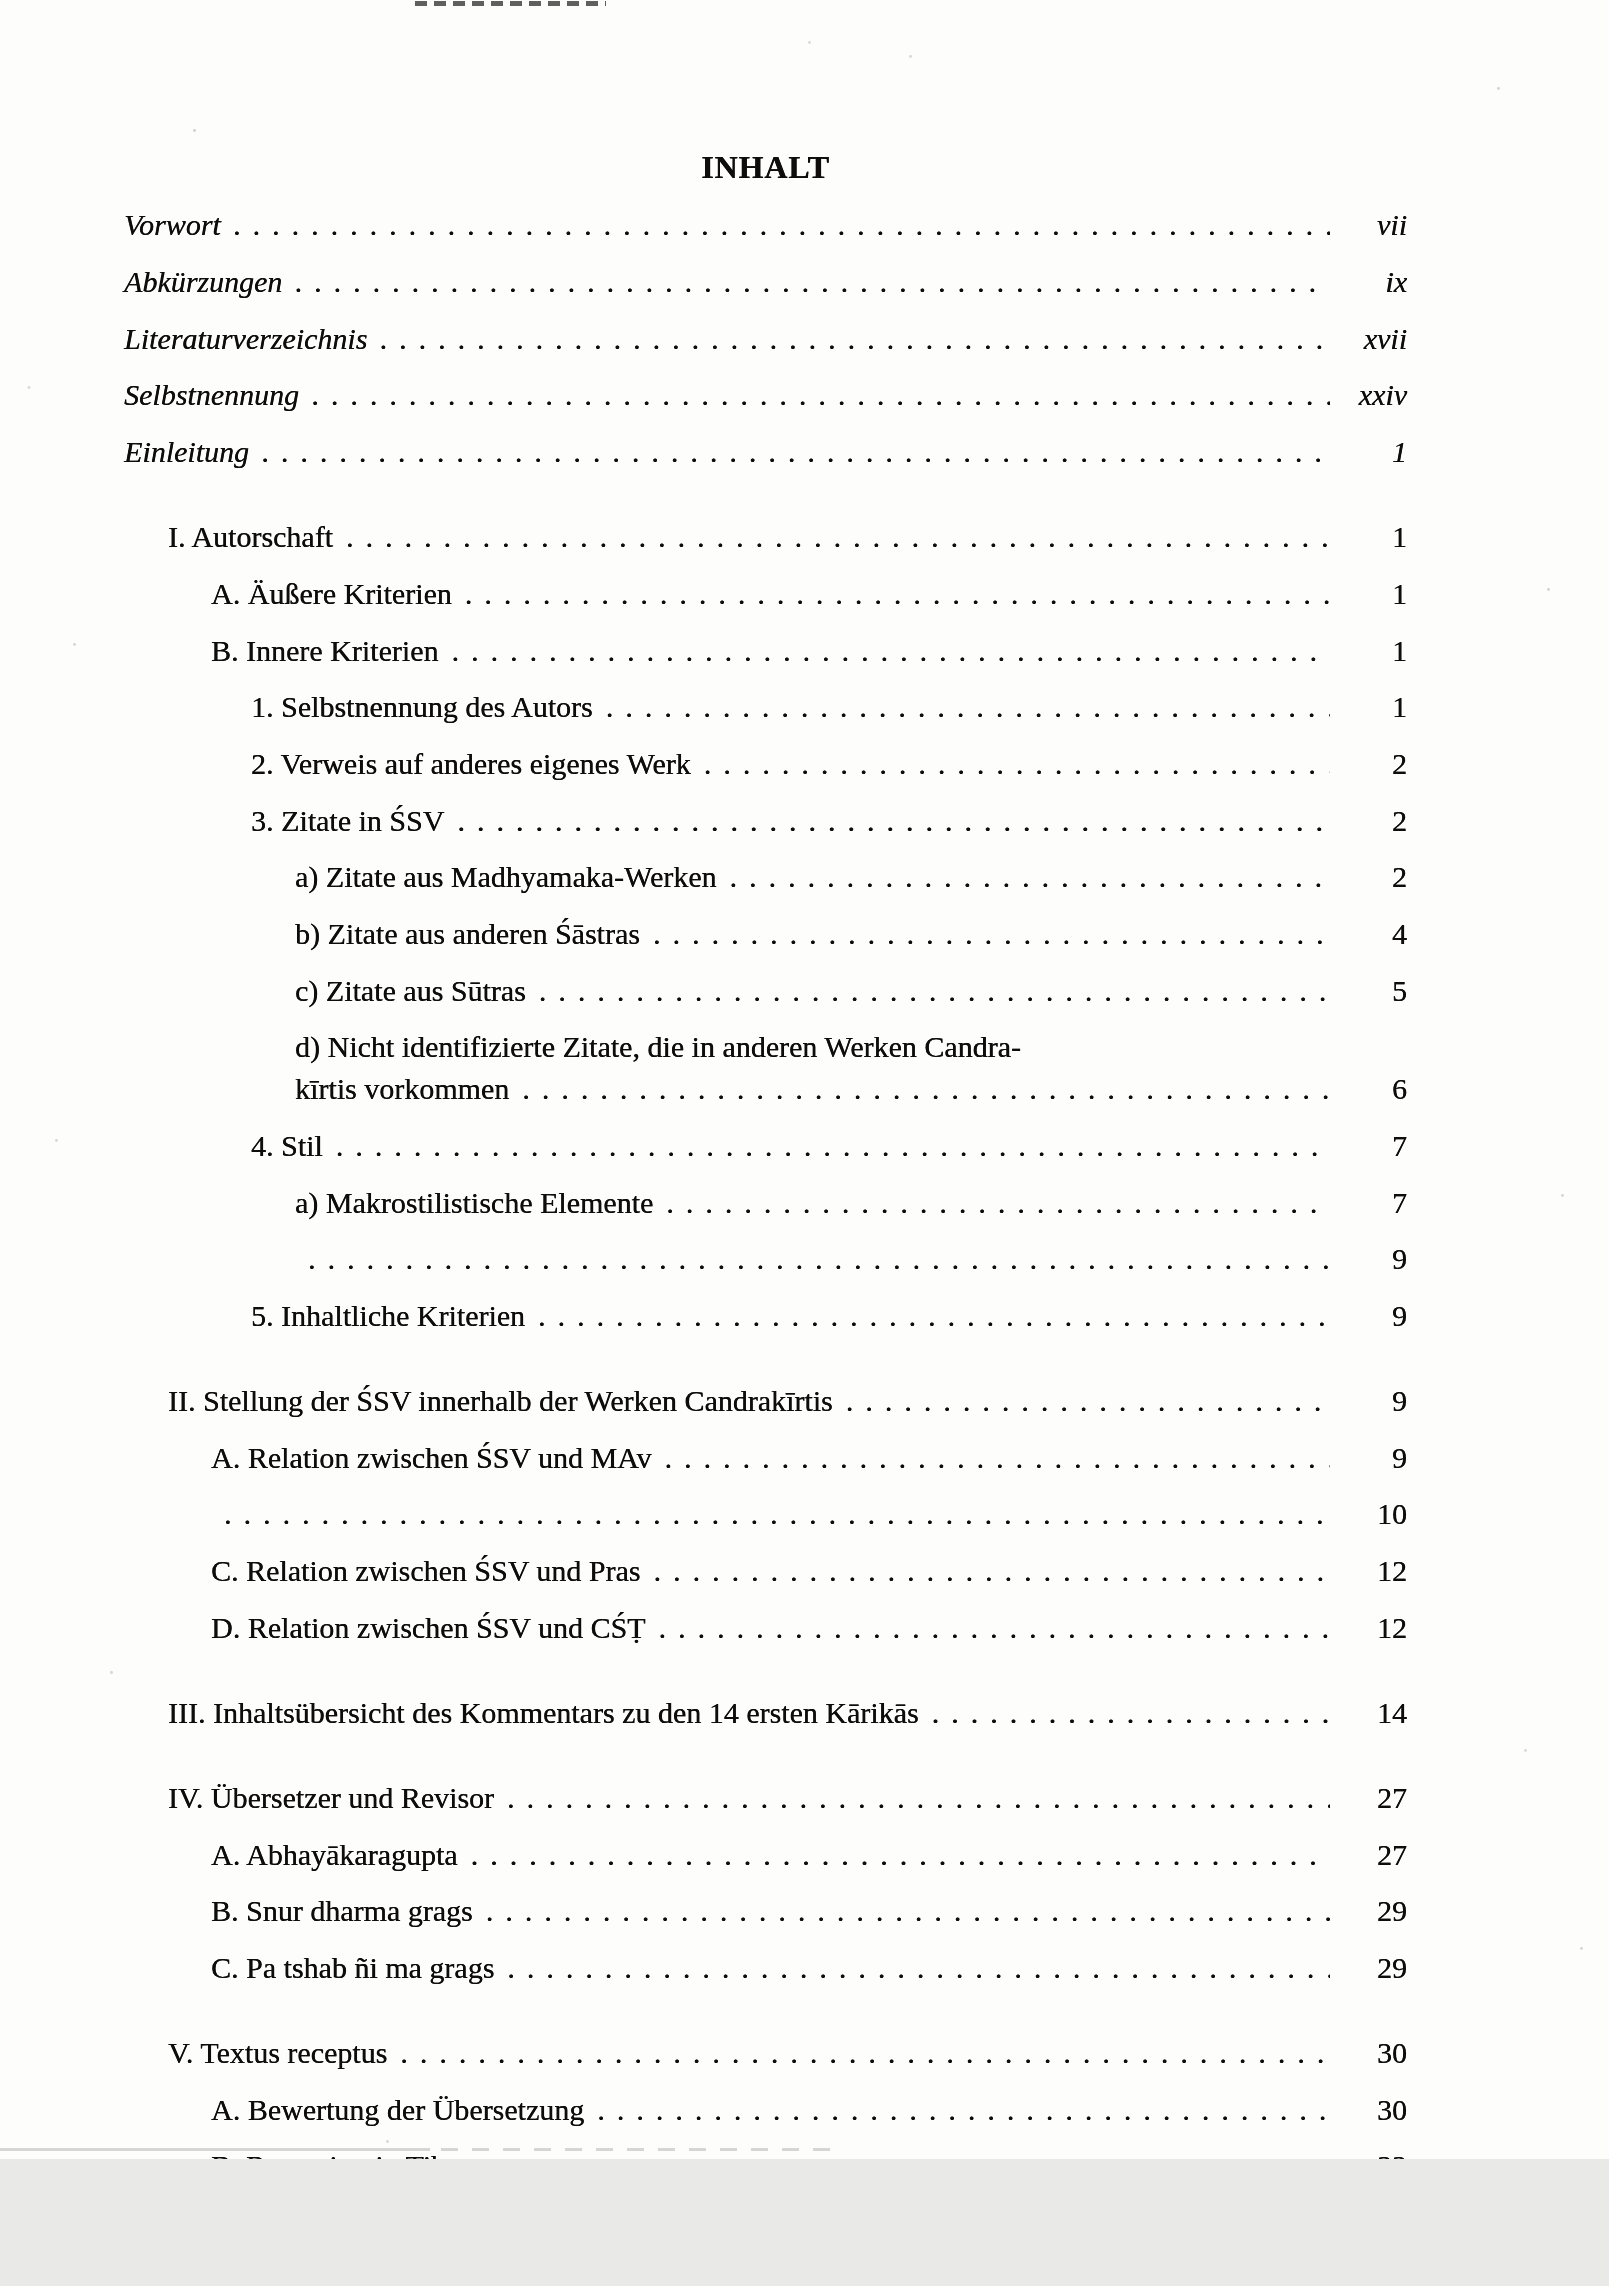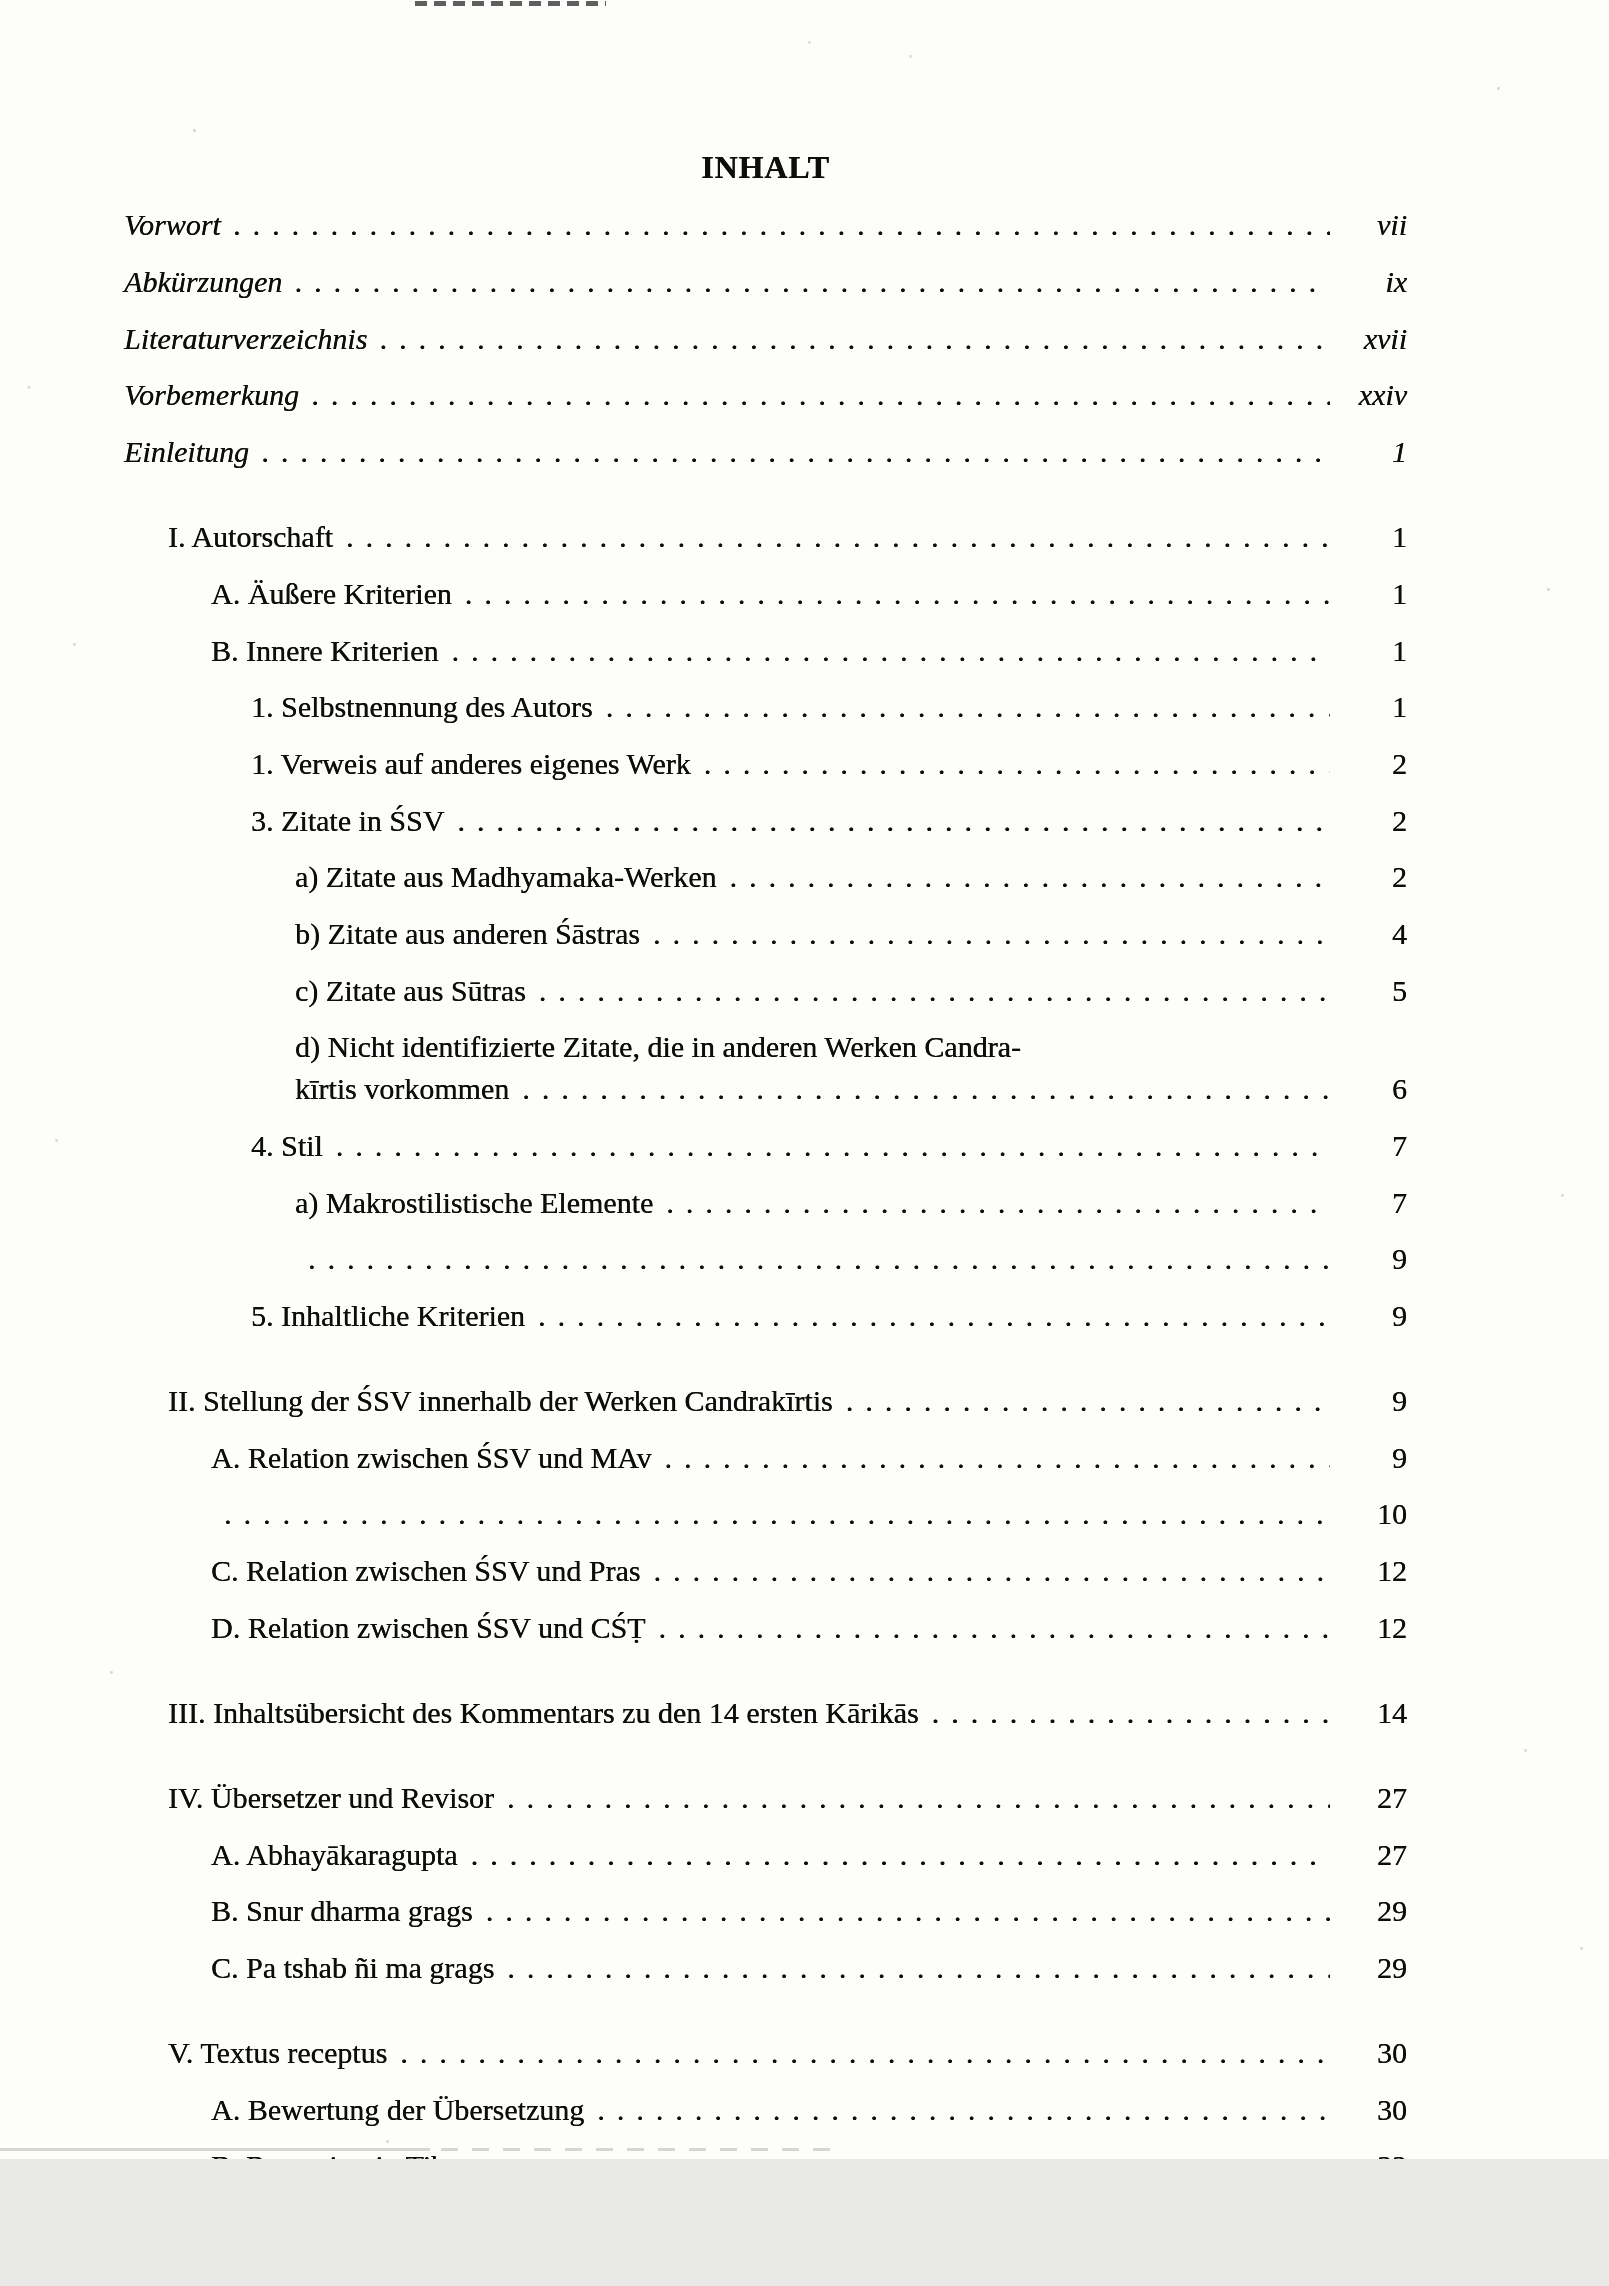--- a/index.html
+++ b/index.html
@@ -141,21 +141,21 @@
 
     <div class="toc-line toc-line-main">
       <span class="toc-label">Literaturverzeichnis</span>
       <span class="toc-dots" aria-hidden="true">........................................................................................................................</span>
       <span class="toc-page">xvii</span>
     </div>
   </div>
         <div class="toc-row lv0">
 
     <div class="toc-line toc-line-main">
-      <span class="toc-label">Vorbemerkung</span>
+      <span class="toc-label">Selbstnennung</span>
       <span class="toc-dots" aria-hidden="true">........................................................................................................................</span>
       <span class="toc-page">xxiv</span>
     </div>
   </div>
         <div class="toc-row lv0">
 
     <div class="toc-line toc-line-main">
       <span class="toc-label">Einleitung</span>
       <span class="toc-dots" aria-hidden="true">........................................................................................................................</span>
       <span class="toc-page">1</span>
@@ -189,21 +189,21 @@
 
     <div class="toc-line toc-line-main">
       <span class="toc-label">1. Selbstnennung des Autors</span>
       <span class="toc-dots" aria-hidden="true">........................................................................................................................</span>
       <span class="toc-page">1</span>
     </div>
   </div>
         <div class="toc-row lv3">
 
     <div class="toc-line toc-line-main">
-      <span class="toc-label">1. Verweis auf anderes eigenes Werk</span>
+      <span class="toc-label">2. Verweis auf anderes eigenes Werk</span>
       <span class="toc-dots" aria-hidden="true">........................................................................................................................</span>
       <span class="toc-page">2</span>
     </div>
   </div>
         <div class="toc-row lv3">
 
     <div class="toc-line toc-line-main">
       <span class="toc-label">3. Zitate in ŚSV</span>
       <span class="toc-dots" aria-hidden="true">........................................................................................................................</span>
       <span class="toc-page">2</span>

